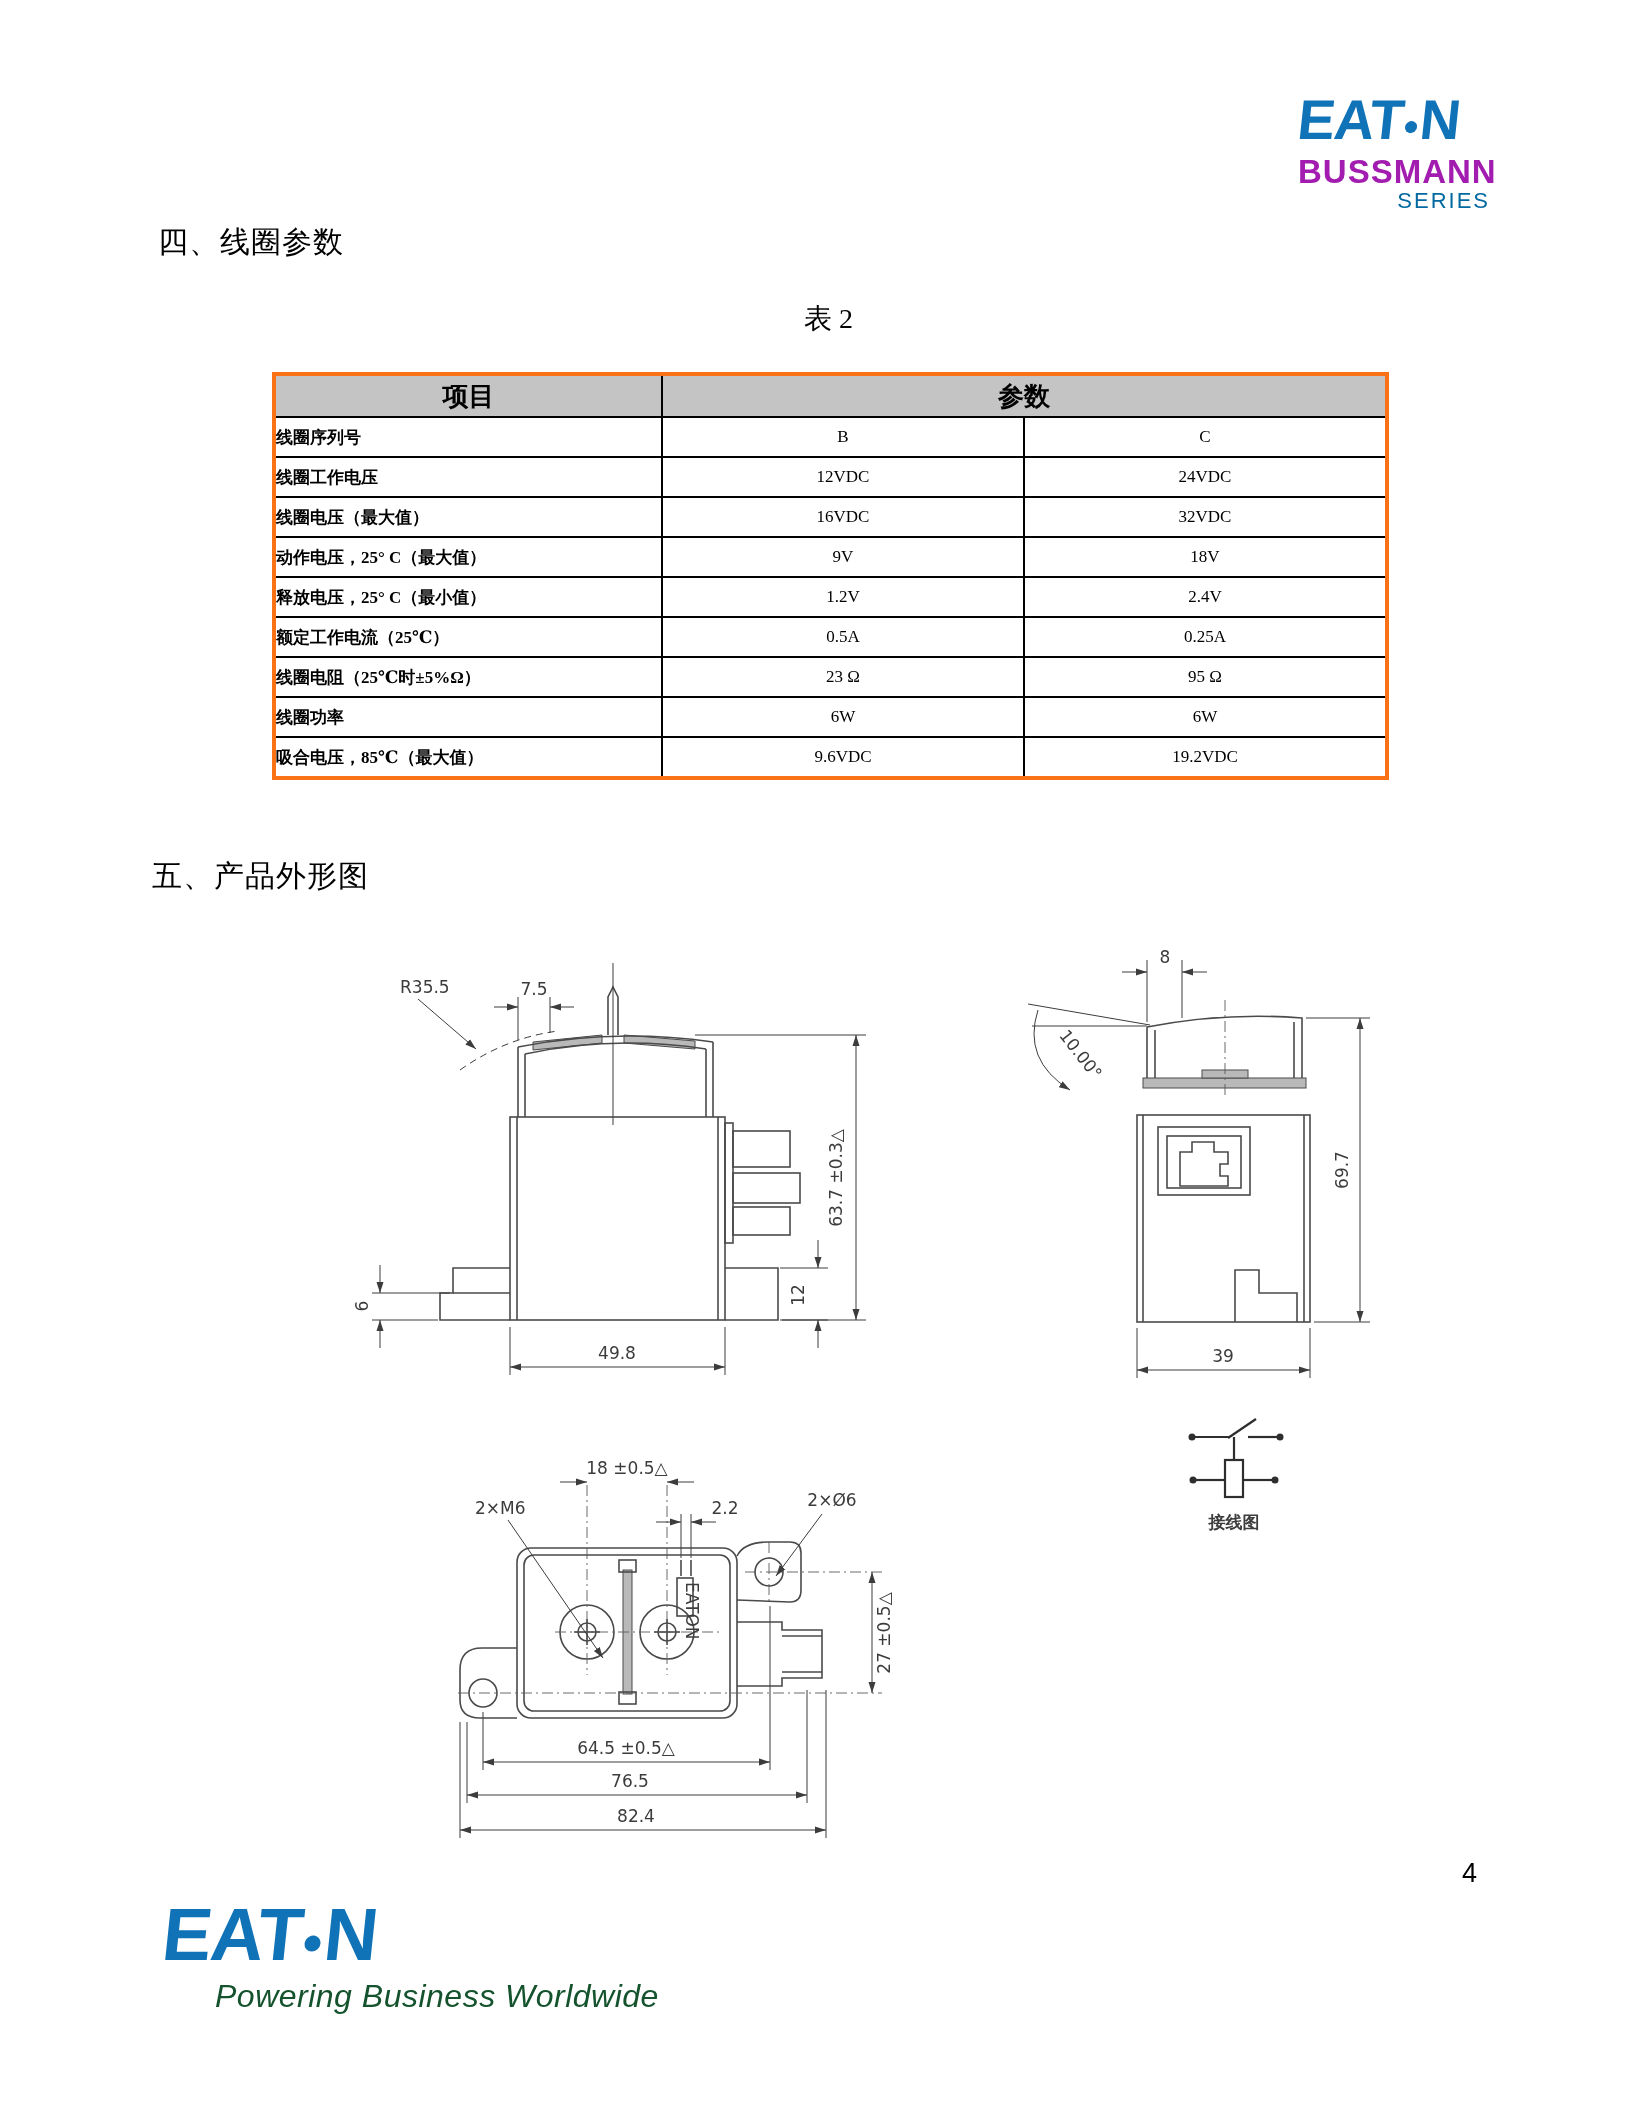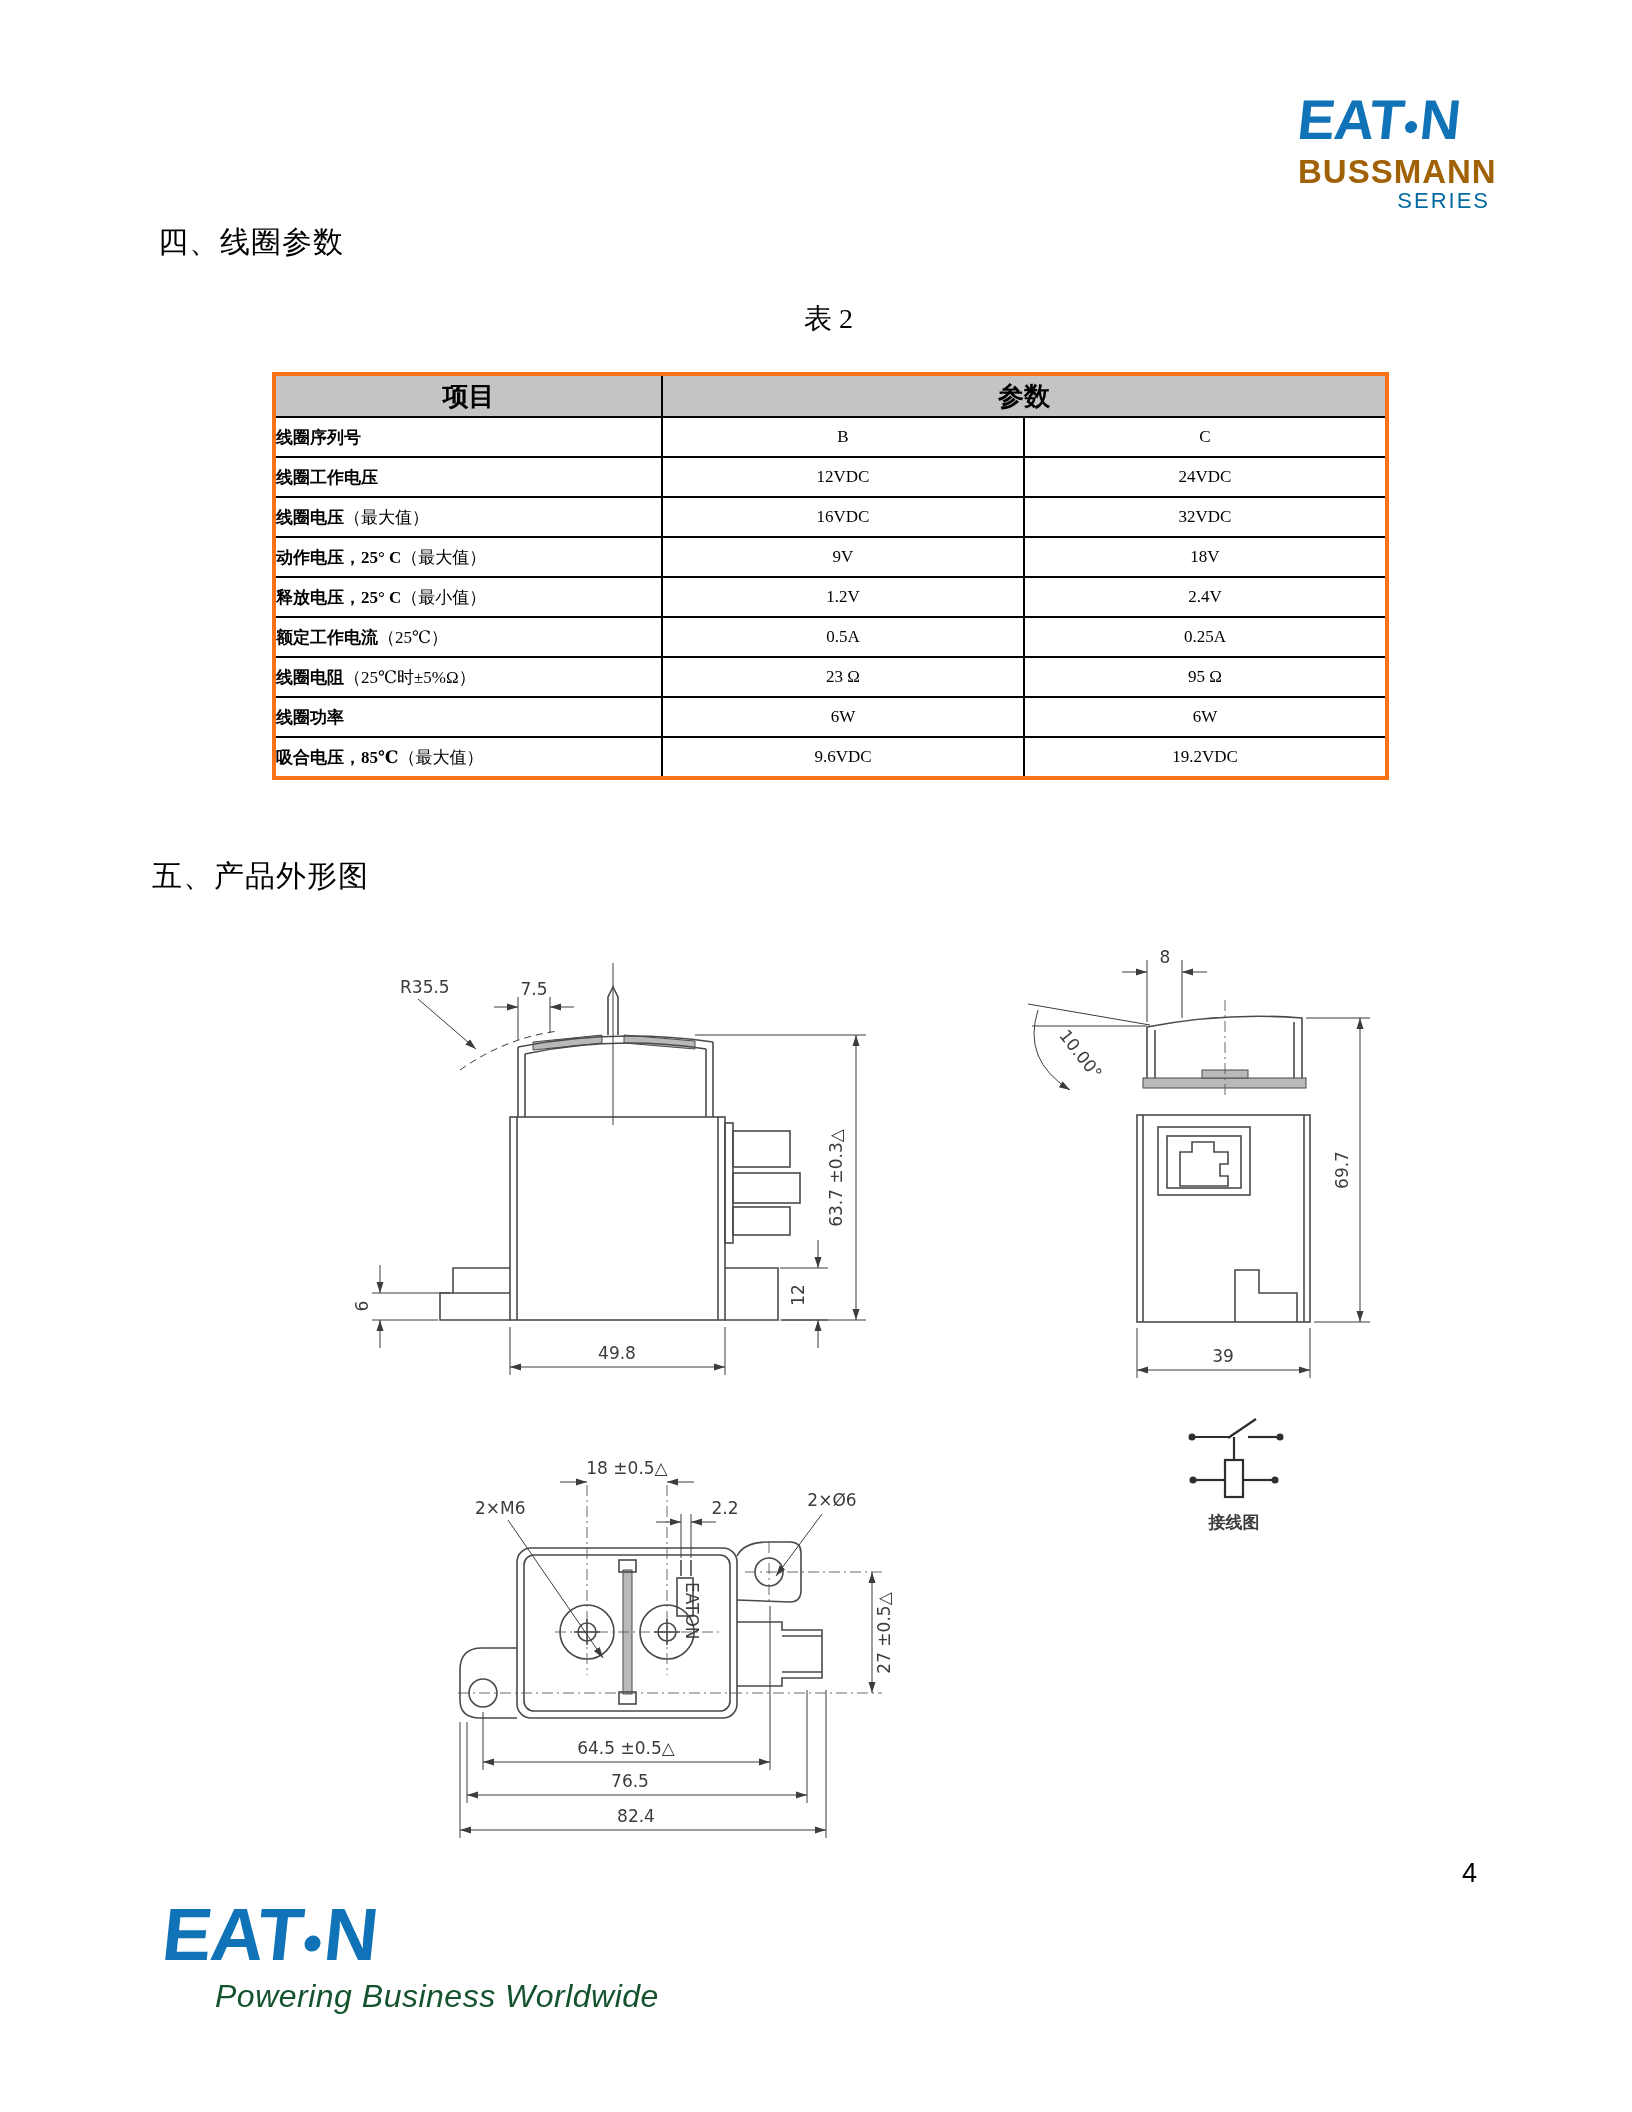--- a/index.html
+++ b/index.html
@@ -14,21 +14,21 @@
     font-family:"Liberation Sans","DejaVu Sans",sans-serif;
     font-weight:bold; color:var(--eaton-blue,#1173b7);
     display:inline-block; transform:skewX(-6deg); letter-spacing:-0.015em;
     line-height:1;
   }
   .ew-dot { font-size:0.5em; vertical-align:0.16em; letter-spacing:0; }
   .top-logo { position:absolute; left:1298px; top:92px; width:192px; }
   .top-logo .eaton-word { font-size:56px; }
   .bussmann {
     font-family:"Liberation Sans","DejaVu Sans",sans-serif; font-weight:bold;
-    color:#a16207; font-size:33px; letter-spacing:1px; margin-top:7px; line-height:1;
+    color:#a21caf; font-size:33px; letter-spacing:1px; margin-top:7px; line-height:1;
   }
   .series {
     font-family:"Liberation Sans","DejaVu Sans",sans-serif;
     color:#0369a1; font-size:22px; letter-spacing:2px; text-align:right;
     margin-top:2px; line-height:1;
   }
   .bottom-logo { position:absolute; left:163px; top:1898px; }
   .bottom-logo .eaton-word { font-size:74px; }
   .tagline {
     font-family:"Liberation Sans","DejaVu Sans",sans-serif; font-style:italic;
@@ -50,21 +50,21 @@
     border-collapse:collapse; table-layout:fixed; border:4px solid #f97316;
   }
   table.coil th, table.coil td { border:2px solid #000; padding:0; }
   table.coil th {
     background:var(--header-gray,#c4c4c4); height:40px;
     font-size:26px; font-weight:bold; text-align:center;
   }
   table.coil td { height:38px; font-size:17px; }
   td.c1 { text-align:left; padding-left:10px; }
   td.c1 .main { font-weight:bold; }
-  td.c1 .note { font-weight:normal; }
+  td.c1 .note { font-weight:bold; }
   td.val { text-align:center; }
 
   
   .dwg { position:absolute; }
   .dwg text {
     font-family:"DejaVu Sans","Liberation Sans",sans-serif;
     font-size:17px; fill:#3c3c3c; stroke:none;
   }
   .obj { stroke:#4a4a4a; stroke-width:1.6; fill:none; }
   .dim { stroke:#3c3c3c; stroke-width:1; fill:none; }

